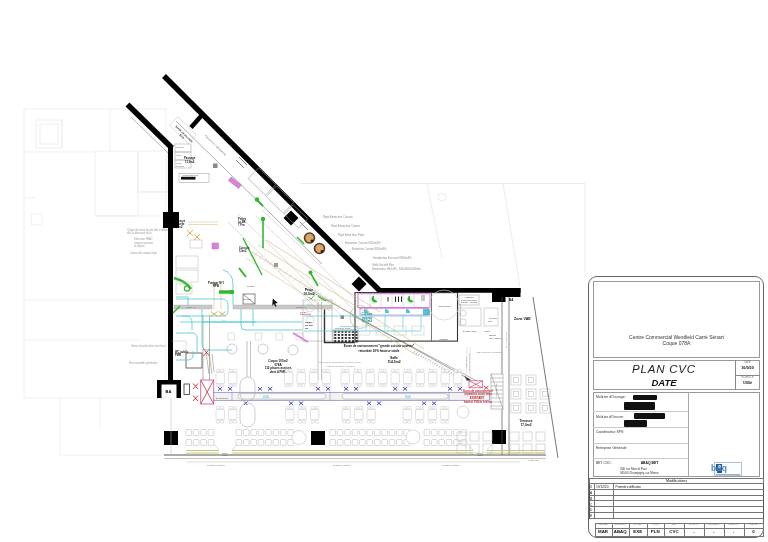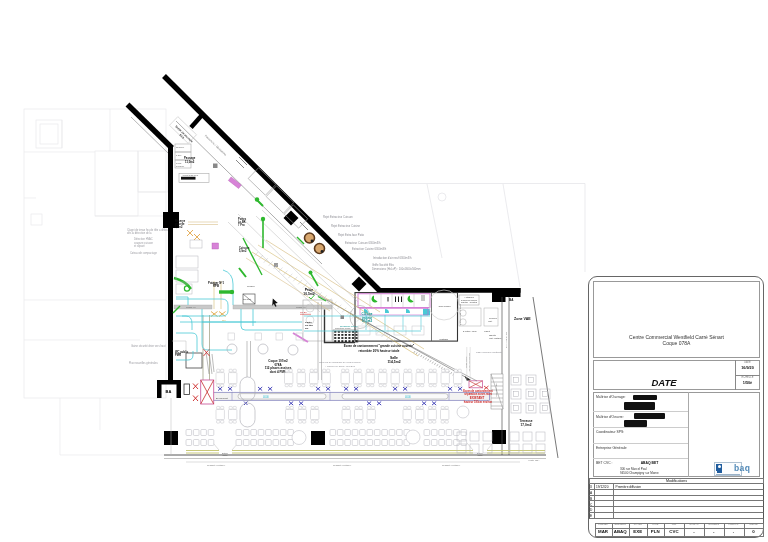--- a/index.html
+++ b/index.html
@@ -785,20 +785,21 @@
 
 <circle cx="293" cy="350" r="5" fill="none" stroke="#a8a8b0" stroke-width="0.6"></circle>
 </svg>
 
 <div class="ab" style="left:588px;top:276px;width:176px;height:262px;border:1px solid #666;border-radius:9px;background:#fff"></div>
 
 <div class="ab" style="left:593px;top:281px;width:167px;height:77px;border:0.7px solid #999;"></div>
 <div class="ab" style="left:593px;top:334px;width:167px;text-align:center;font-size:5px;color:#333;line-height:6.3px">Centre Commercial Westfield Carré Sénart<br>Coque 078A</div>
 
 <div class="ab" style="left:593px;top:360px;width:167px;height:30px;border:0.7px solid #999;"></div>
+<div class="ab" style="left:593px;top:363px;width:142px;text-align:center;font-style:italic;font-size:11.5px;color:#222;letter-spacing:0.8px">PLAN CVC</div>
 <div class="ab" style="left:593px;top:377px;width:142px;text-align:center;font-style:italic;font-weight:bold;font-size:9.5px;color:#111">DATE</div>
 
 <div class="ab" style="left:735px;top:360px;width:25px;height:30px;border-left:0.8px solid #888;"></div>
 <div class="ab" style="left:735px;top:374.5px;width:25px;border-top:0.8px solid #888;"></div>
 <div class="ab" style="left:736px;top:361px;width:23px;text-align:center;font-size:2.6px;color:#777">DATE</div>
 <div class="ab" style="left:736px;top:366px;width:23px;text-align:center;font-size:3.8px;font-weight:bold;color:#111">16/9/20</div>
 <div class="ab" style="left:736px;top:375.5px;width:23px;text-align:center;font-size:2.6px;color:#777">ECHELLE</div>
 <div class="ab" style="left:736px;top:381px;width:23px;text-align:center;font-size:3.8px;font-weight:bold;color:#111">1/50è</div>
 
 <div class="ab" style="left:593px;top:392px;width:167px;height:85px;border:0.7px solid #999;"></div>
@@ -817,21 +818,21 @@
 <div class="ab" style="left:596px;top:430px;font-size:3.4px;color:#333">Coordinateur SPS:</div>
 <div class="ab" style="left:596px;top:445.5px;font-size:3.4px;color:#333">Entreprise Générale:</div>
 <div class="ab" style="left:596px;top:461px;font-size:3.4px;color:#333">BET CVC :</div>
 <div class="ab" style="left:627px;top:461px;width:45px;text-align:center;font-size:3.4px;font-weight:bold;color:#111">ABAQ BET</div>
 <div class="ab" style="left:620px;top:466.5px;width:60px;font-size:3px;color:#333">306 rue Marcel Paul<br>94500 Champigny sur Marne</div>
 
 <div class="ab" style="left:713.5px;top:461.5px;width:28px;height:14px;background:#fcfdfe;border:0.8px solid #b0c2d2;"></div>
 <div class="ab" style="left:716px;top:463.5px;width:6px;height:7px;background:#1f5c9e;"></div>
 <div class="ab" style="left:717.5px;top:464.5px;width:3px;height:3px;background:#fff;border-radius:50%"></div>
 <div class="ab" style="left:716.5px;top:470.5px;width:5px;height:2.5px;background:#1f5c9e;"></div>
-<div class="ab" style="left:734px;top:462.5px;font-size:8.5px;color:#528ab8;font-weight:600;letter-spacing:0.4px">baq</div>
+<div class="ab" style="left:711px;top:462.5px;font-size:8.5px;color:#528ab8;font-weight:600;letter-spacing:0.4px">baq</div>
 <div class="ab" style="left:716px;top:473.5px;width:24px;border-top:0.5px solid #9ab2c8"></div>
 
 <div class="ab" style="left:589px;top:478px;width:175px;height:5.8px;border:0.7px solid #777;text-align:center;font-size:3.6px;color:#111">Modifications</div>
 
 <div class="ab" style="left:589px;top:483.8px;width:175px;height:5.85px;border-left:0.7px solid #555;border-right:0.7px solid #555;border-bottom:0.7px solid #777"></div>
 <div class="ab" style="left:594px;top:483.8px;height:5.85px;border-left:0.6px solid #777"></div>
 <div class="ab" style="left:613px;top:483.8px;height:5.85px;border-left:0.6px solid #777"></div>
 <div class="ab" style="left:590px;top:484.9px;font-size:3.2px;color:#111">X</div>
 <div class="ab" style="left:596px;top:484.9px;font-size:3.2px;color:#111">19/12/20</div>
 <div class="ab" style="left:615.5px;top:484.9px;font-size:3.2px;color:#111">Première diffusion</div>

